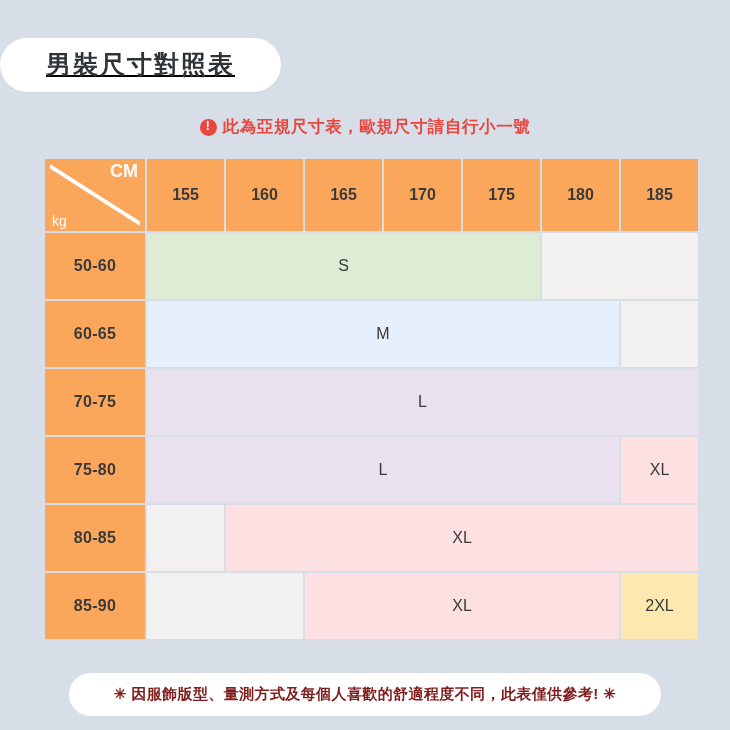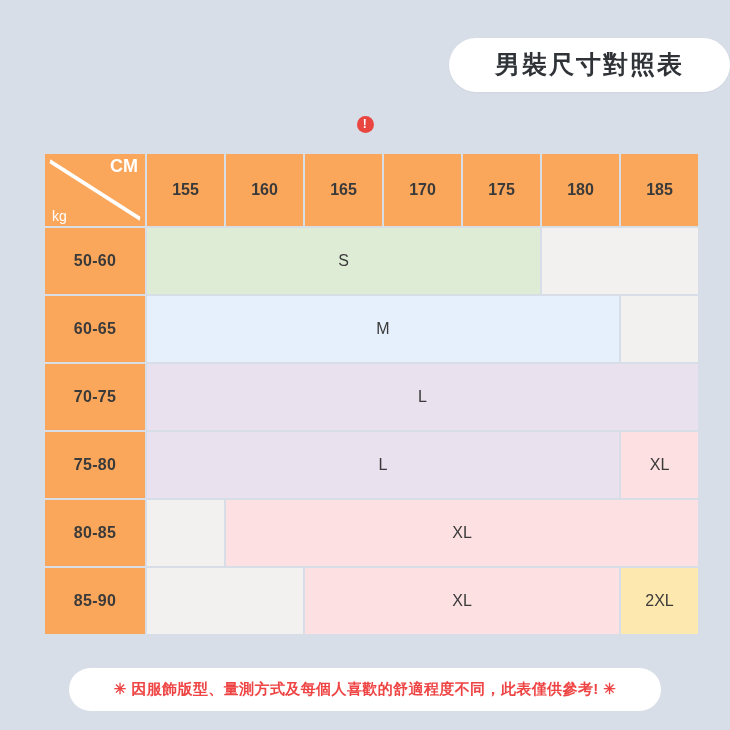--- a/index.html
+++ b/index.html
@@ -16,22 +16,23 @@
   .page {
     position: relative;
     width: 730px;
     height: 730px;
     box-sizing: border-box;
   }
 
   
   .title-wrap {
     display: flex;
-    justify-content: flex-end;
+    justify-content: flex-start;
     padding-top: 38px;
+    text-decoration: underline;
   }
   .title-pill {
     background: #ffffff;
     border-radius: 30px;
     padding: 11px 46px 13px 46px;
     box-shadow: 0 1px 2px rgba(0,0,0,0.04);
   }
   .title-text {
     font-size: 25px;
     font-weight: bold;
@@ -160,40 +161,41 @@
     background: #ffffff;
     border-radius: 22px;
     padding: 12px 26px;
     width: 592px;
     box-sizing: border-box;
     text-align: center;
   }
   .footer-text {
     font-size: 15px;
     font-weight: bold;
-    color: #ef4444;
+    color: #7f1d1d;
     letter-spacing: 0.4px;
     white-space: nowrap;
   }
 </style>
 </head>
 <body>
 
 <div class="page">
 
   <div class="title-wrap">
     <div class="title-pill">
       <div class="title-text">男裝尺寸對照表</div>
     </div>
   </div>
 
   <div class="warning">
     <span class="warn-icon">
         <span>!</span>
       </span>
+    <span>此為亞規尺寸表，歐規尺寸請自行小一號</span>
   </div>
 
   <div class="table-area">
     <table class="size-table">
       <colgroup>
         <col style="width:100px">
         <col style="width:77px">
           <col style="width:77px">
           <col style="width:77px">
         <col style="width:77px">

